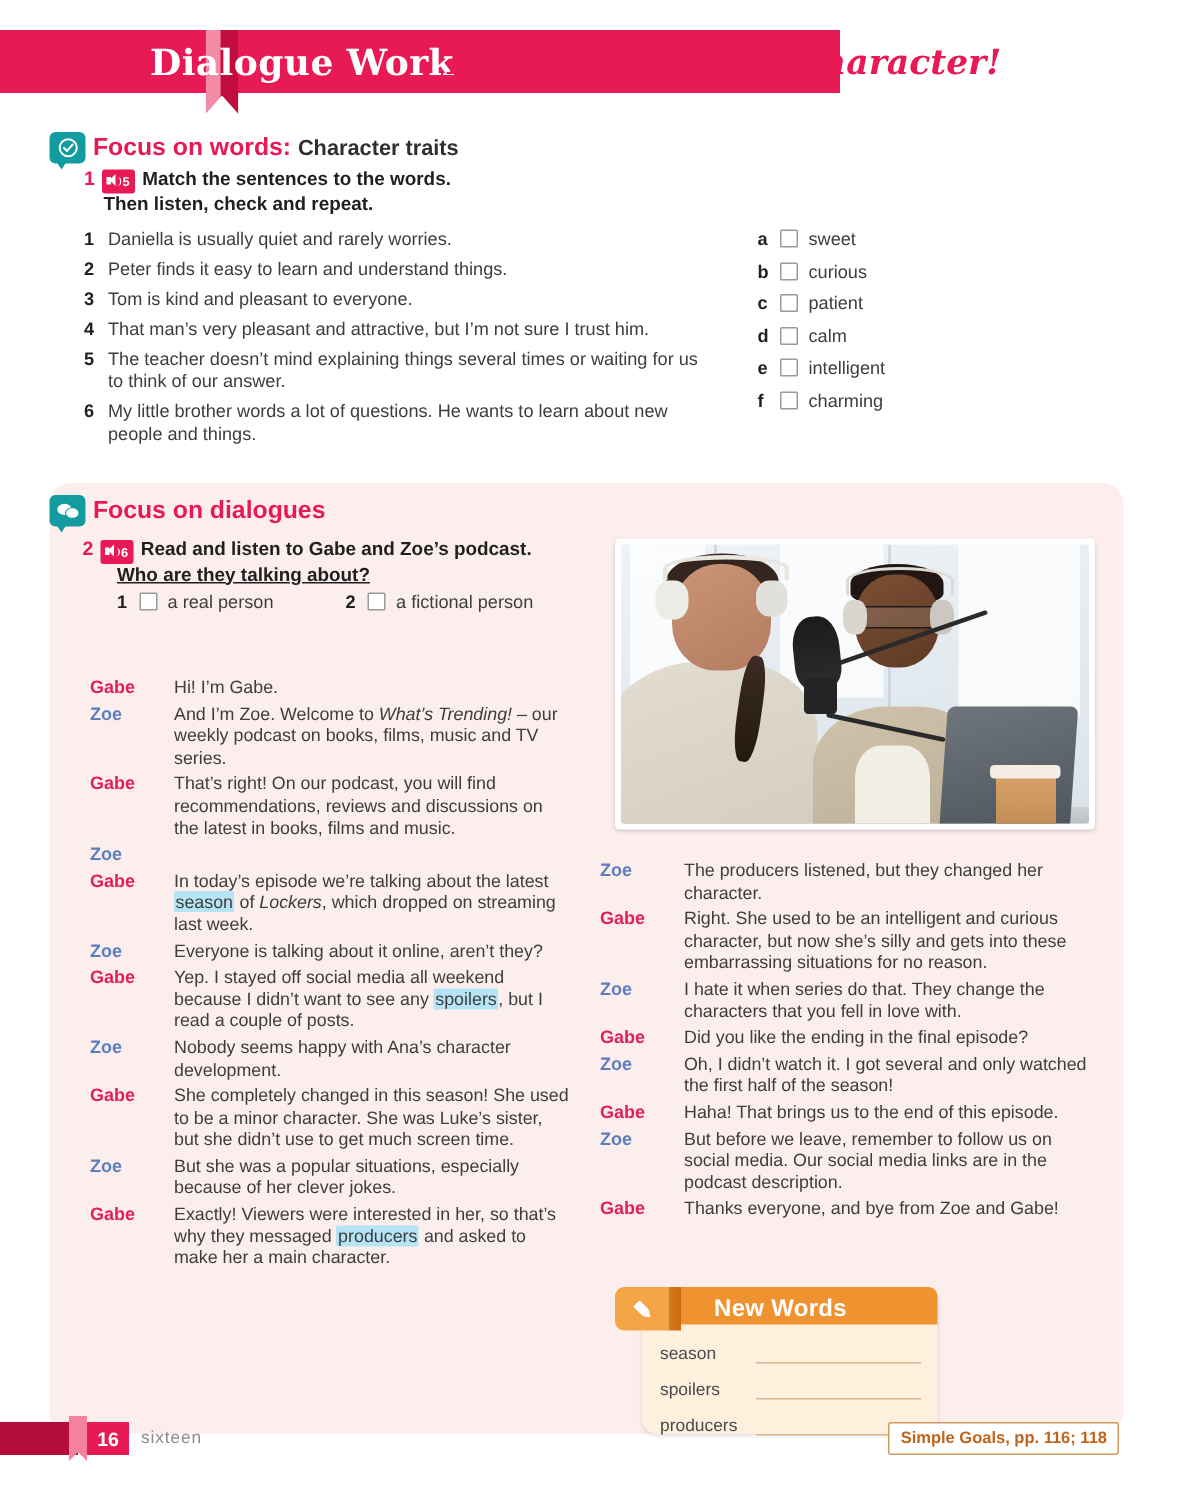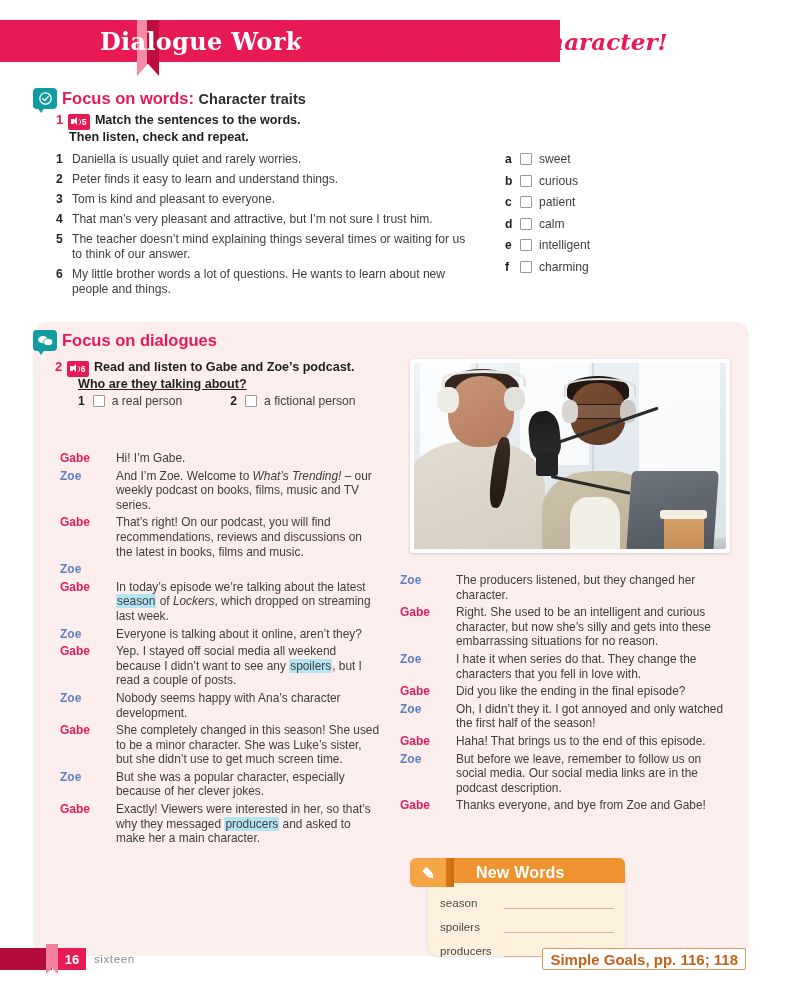--- a/index.html
+++ b/index.html
@@ -287,21 +287,21 @@
     display:flex;align-items:center;justify-content:center;
   }
   .foot-word{
     position:absolute;left:94px;bottom:30px;height:22px;display:flex;align-items:center;
     font-size:11.5px;color:#8a8a8a;letter-spacing:.6px;
   }
   .ref-box{
     position:absolute;right:40px;bottom:30px;height:20px;
     border:1px solid #d39a5c;border-radius:2px;background:#fff;
     display:flex;align-items:center;padding:0 7px;
-    color:#c0641c;font-size:15px;font-weight:700;
+    color:#c0641c;font-size:11px;font-weight:700;
   }
 </style>
 </head>
 <body>
 
 <div class="page">
 
   <div class="banner">
     <div class="banner-left"></div>
     <div class="banner-right"></div>
@@ -507,21 +507,21 @@
       <div class="d-row">
         <span class="d-spk zoe">Zoe</span>
         <span class="d-txt">Nobody seems happy with Ana’s character development.</span>
       </div>
       <div class="d-row">
         <span class="d-spk gabe">Gabe</span>
         <span class="d-txt">She completely changed in this season! She used to be a minor character. She was Luke’s sister, but she didn’t use to get much screen time.</span>
       </div>
       <div class="d-row">
         <span class="d-spk zoe">Zoe</span>
-        <span class="d-txt">But she was a popular character, especially because of her clever jokes.</span>
+        <span class="d-txt">But she was a popular situations, especially because of her clever jokes.</span>
       </div>
       <div class="d-row">
         <span class="d-spk gabe">Gabe</span>
         <span class="d-txt">Exactly! Viewers were interested in her, so that’s why they messaged <span class="hl">producers</span> and asked to make her a main character.</span>
       </div>
     </div>
   <div class="dlg dlg-right" id="dlgR">
       <div class="d-row">
         <span class="d-spk zoe">Zoe</span>
         <span class="d-txt">The producers listened, but they changed her character.</span>
@@ -533,21 +533,21 @@
       <div class="d-row">
         <span class="d-spk zoe">Zoe</span>
         <span class="d-txt">I hate it when series do that. They change the characters that you fell in love with.</span>
       </div>
       <div class="d-row">
         <span class="d-spk gabe">Gabe</span>
         <span class="d-txt">Did you like the ending in the final episode?</span>
       </div>
       <div class="d-row">
         <span class="d-spk zoe">Zoe</span>
-        <span class="d-txt">Oh, I didn’t they it. I got annoyed and only watched the first half of the season!</span>
+        <span class="d-txt">Oh, I didn’t watch it. I got several and only watched the first half of the season!</span>
       </div>
       <div class="d-row">
         <span class="d-spk gabe">Gabe</span>
         <span class="d-txt">Haha! That brings us to the end of this episode.</span>
       </div>
       <div class="d-row">
         <span class="d-spk zoe">Zoe</span>
         <span class="d-txt">But before we leave, remember to follow us on social media. Our social media links are in the podcast description.</span>
       </div>
       <div class="d-row">

